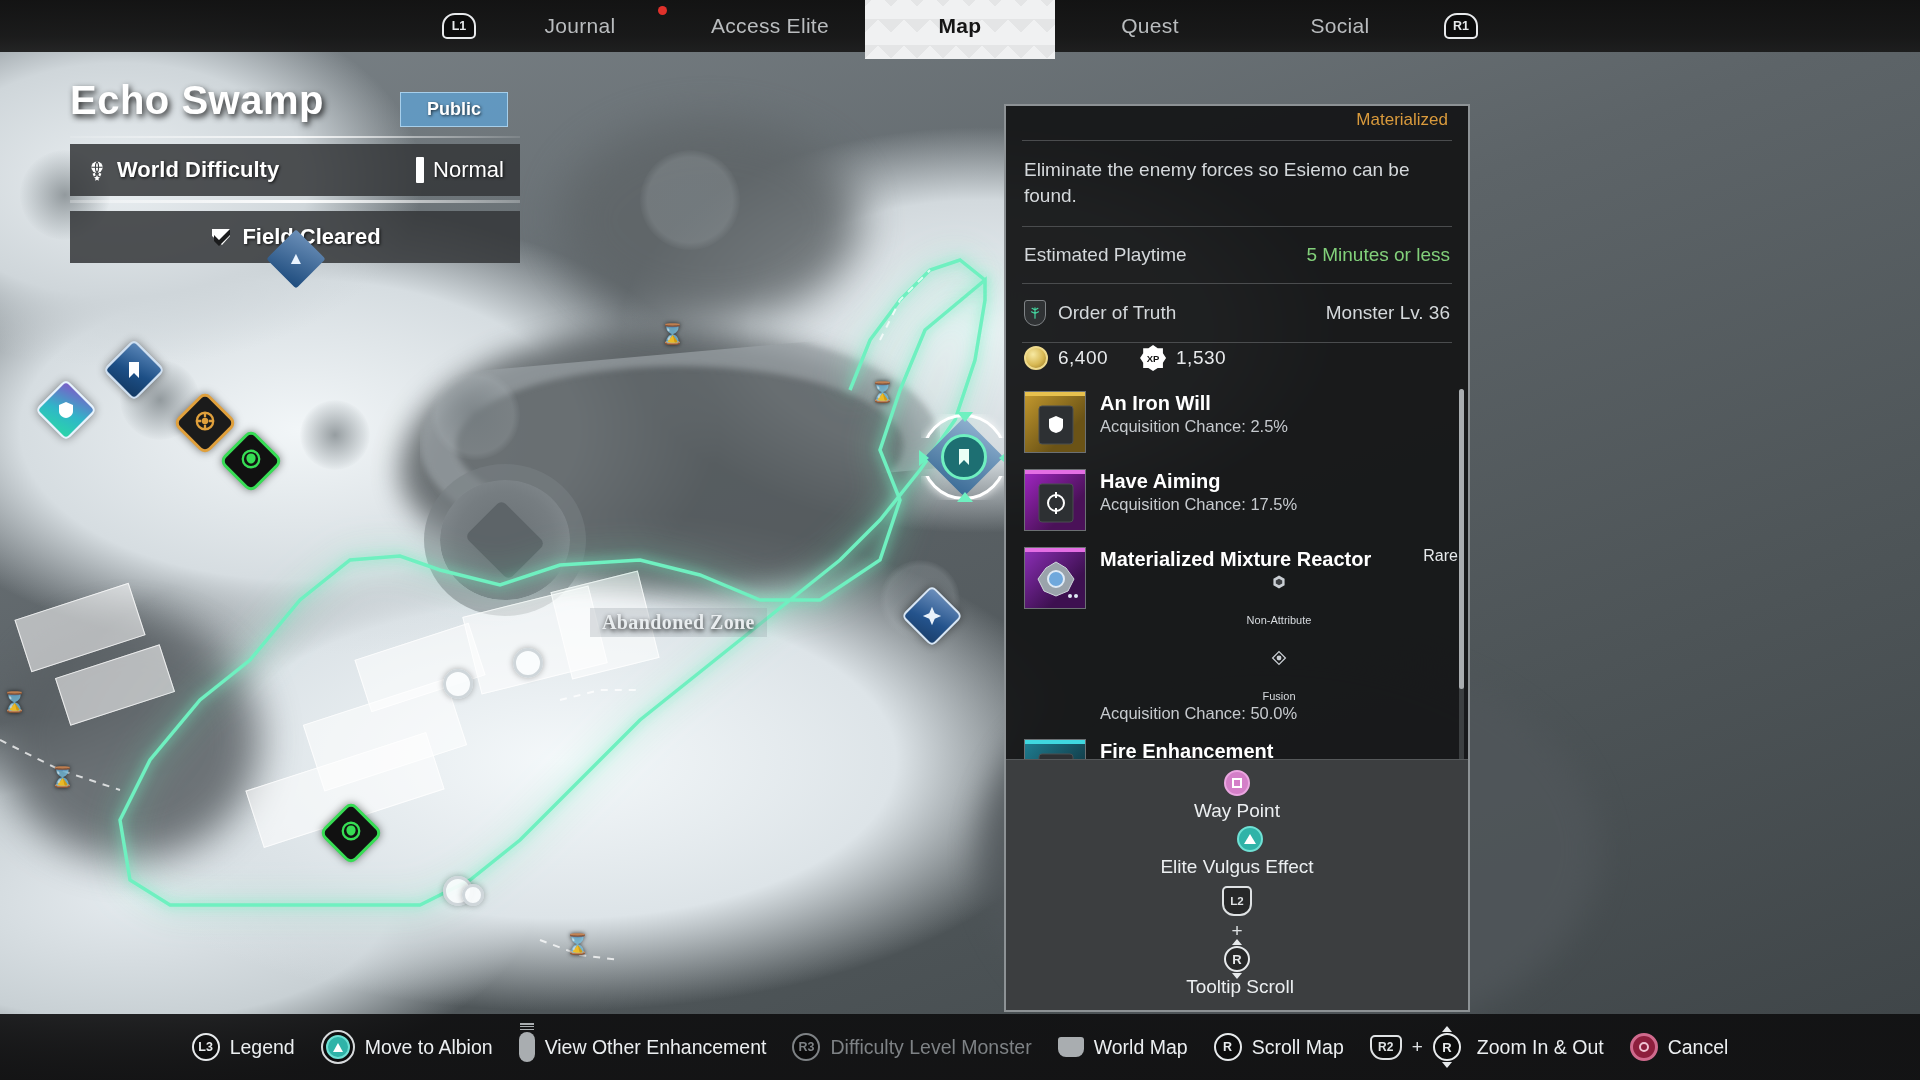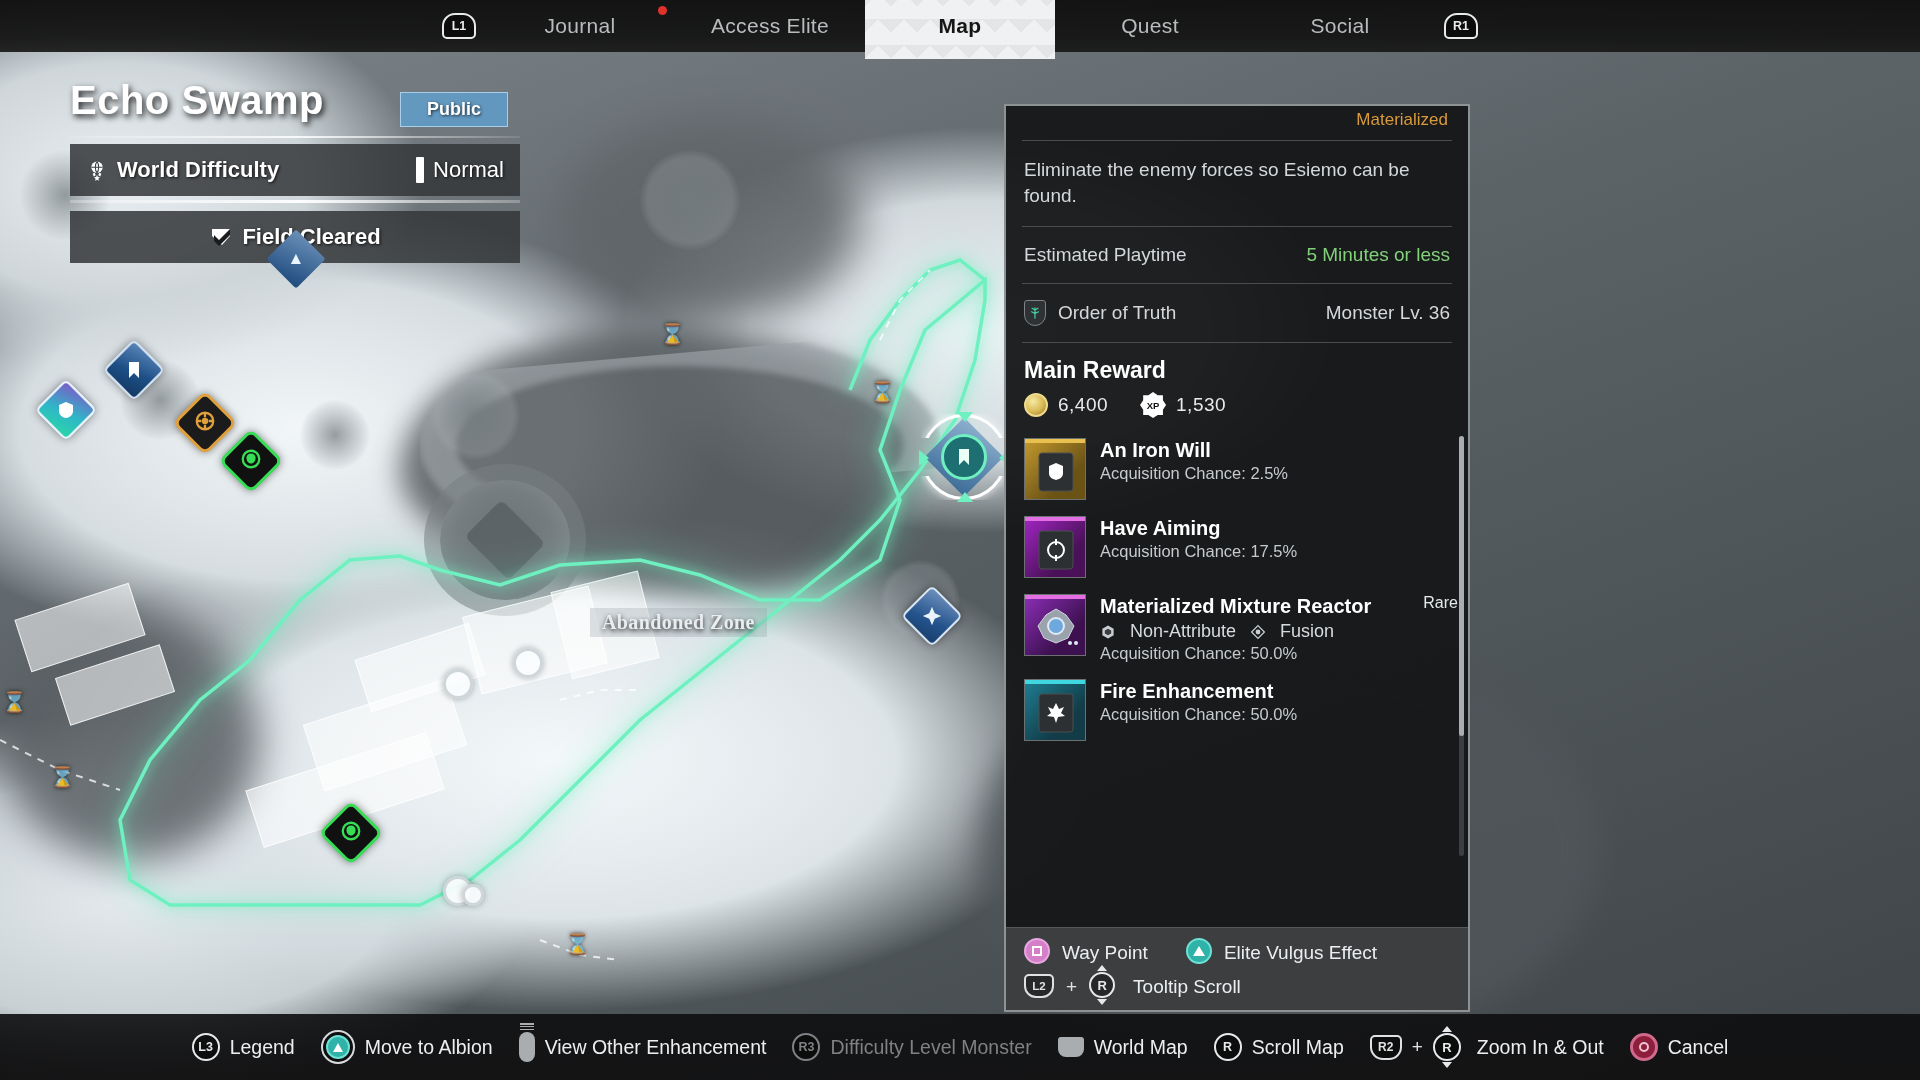--- a/index.html
+++ b/index.html
@@ -247,33 +247,33 @@
   .cur-val { color:#e8eaec; font-size:19px; letter-spacing:.5px; }
   .reward-list { flex:1; overflow:hidden; padding: 0 10px 0 18px; position:relative; }
   .rw { display:flex; gap:14px; padding: 8px 0 8px 0; align-items:flex-start; }
   .rw-icon {
     width:62px;height:62px; flex:0 0 62px; position:relative;
     border:1px solid #6c7073; overflow:hidden;
   }
   .rw-icon .grade { position:absolute; left:0; right:0; top:0; height:4px; }
   .rw-body { flex:1; min-width:0; }
   .rw-name { color:#ffffff; font-size:20px; font-weight:600; line-height:1.2; }
-  .rw-tags { display:flex; align-items:center; gap:14px; color:#d7dbdf; font-size:18px; margin-top:3px; }
+  .rw-tags { display:flex; align-items:center; gap:24px; color:#d7dbdf; font-size:11px; margin-top:3px;flex-direction:column; }
   .rw-chance { color:#c6cace; font-size:16.5px; margin-top:2px; }
   .rw-rarity { color:#e6e9eb; font-size:16px; margin-left:auto; padding-left:8px; white-space:nowrap; }
   .scrollbar {
     position:absolute; right:4px; top:6px; width:5px; height:420px;
     background:#3c3f41; border-radius:3px;
   }
   .scrollbar .thumb { position:absolute; top:0; width:5px; height:300px; background:#a9adb0; border-radius:3px; }
   .mp-foot {
     background: rgba(62,64,66,.95); border-top:1px solid #56595b;
     padding: 10px 18px 12px 18px;
   }
-  .foot-row { display:flex; align-items:flex-end; gap:12px; color:#eceff1; font-size:19px; }
+  .foot-row { display:flex; align-items:center; gap:4px; color:#eceff1; font-size:19px;flex-direction:column; }
   .foot-row + .foot-row { margin-top: 8px; }
   .ps-sq, .ps-tri, .ps-cir {
     width:26px;height:26px;border-radius:50%;
     display:flex;align-items:center;justify-content:center; flex:0 0 26px;
   }
   .ps-sq { background:#d47fc8; border:2px solid #eaa6e0; }
   .ps-sq i { width:10px;height:10px;border:2px solid #fff; display:block; }
   .ps-tri { background:#2fb3a8; border:2px solid #6fe0d4; }
   .ps-tri i { width:0;height:0;border-left:6px solid transparent;border-right:6px solid transparent;border-bottom:10px solid #fff; display:block; }
   .key-l2 {
@@ -571,21 +571,20 @@
       <span class="faction-shield">
         <svg width="14" height="14" viewBox="0 0 24 24">
             <path d="M12 3v18M12 7l-5-3M12 7l5-3M12 13l-6-3M12 13l6-3" stroke="#44d6a0" stroke-width="2" fill="none" stroke-linecap="round"></path>
           </svg>
       </span>
       <span class="k">Order of Truth</span>
       <span class="v v-grey">Monster Lv. 36</span>
     </div>
     <div class="hline"></div>
 
-    <div class="mp-reward-title">Main Reward</div>
     <div class="currency-row">
       <span class="coin2"></span>
       <span class="cur-val">6,400</span>
       <span class="xpbadge" style="margin-left:22px;">XP</span>
       <span class="cur-val">1,530</span>
     </div>
 
     <div class="reward-list">
 
       <div class="rw">

